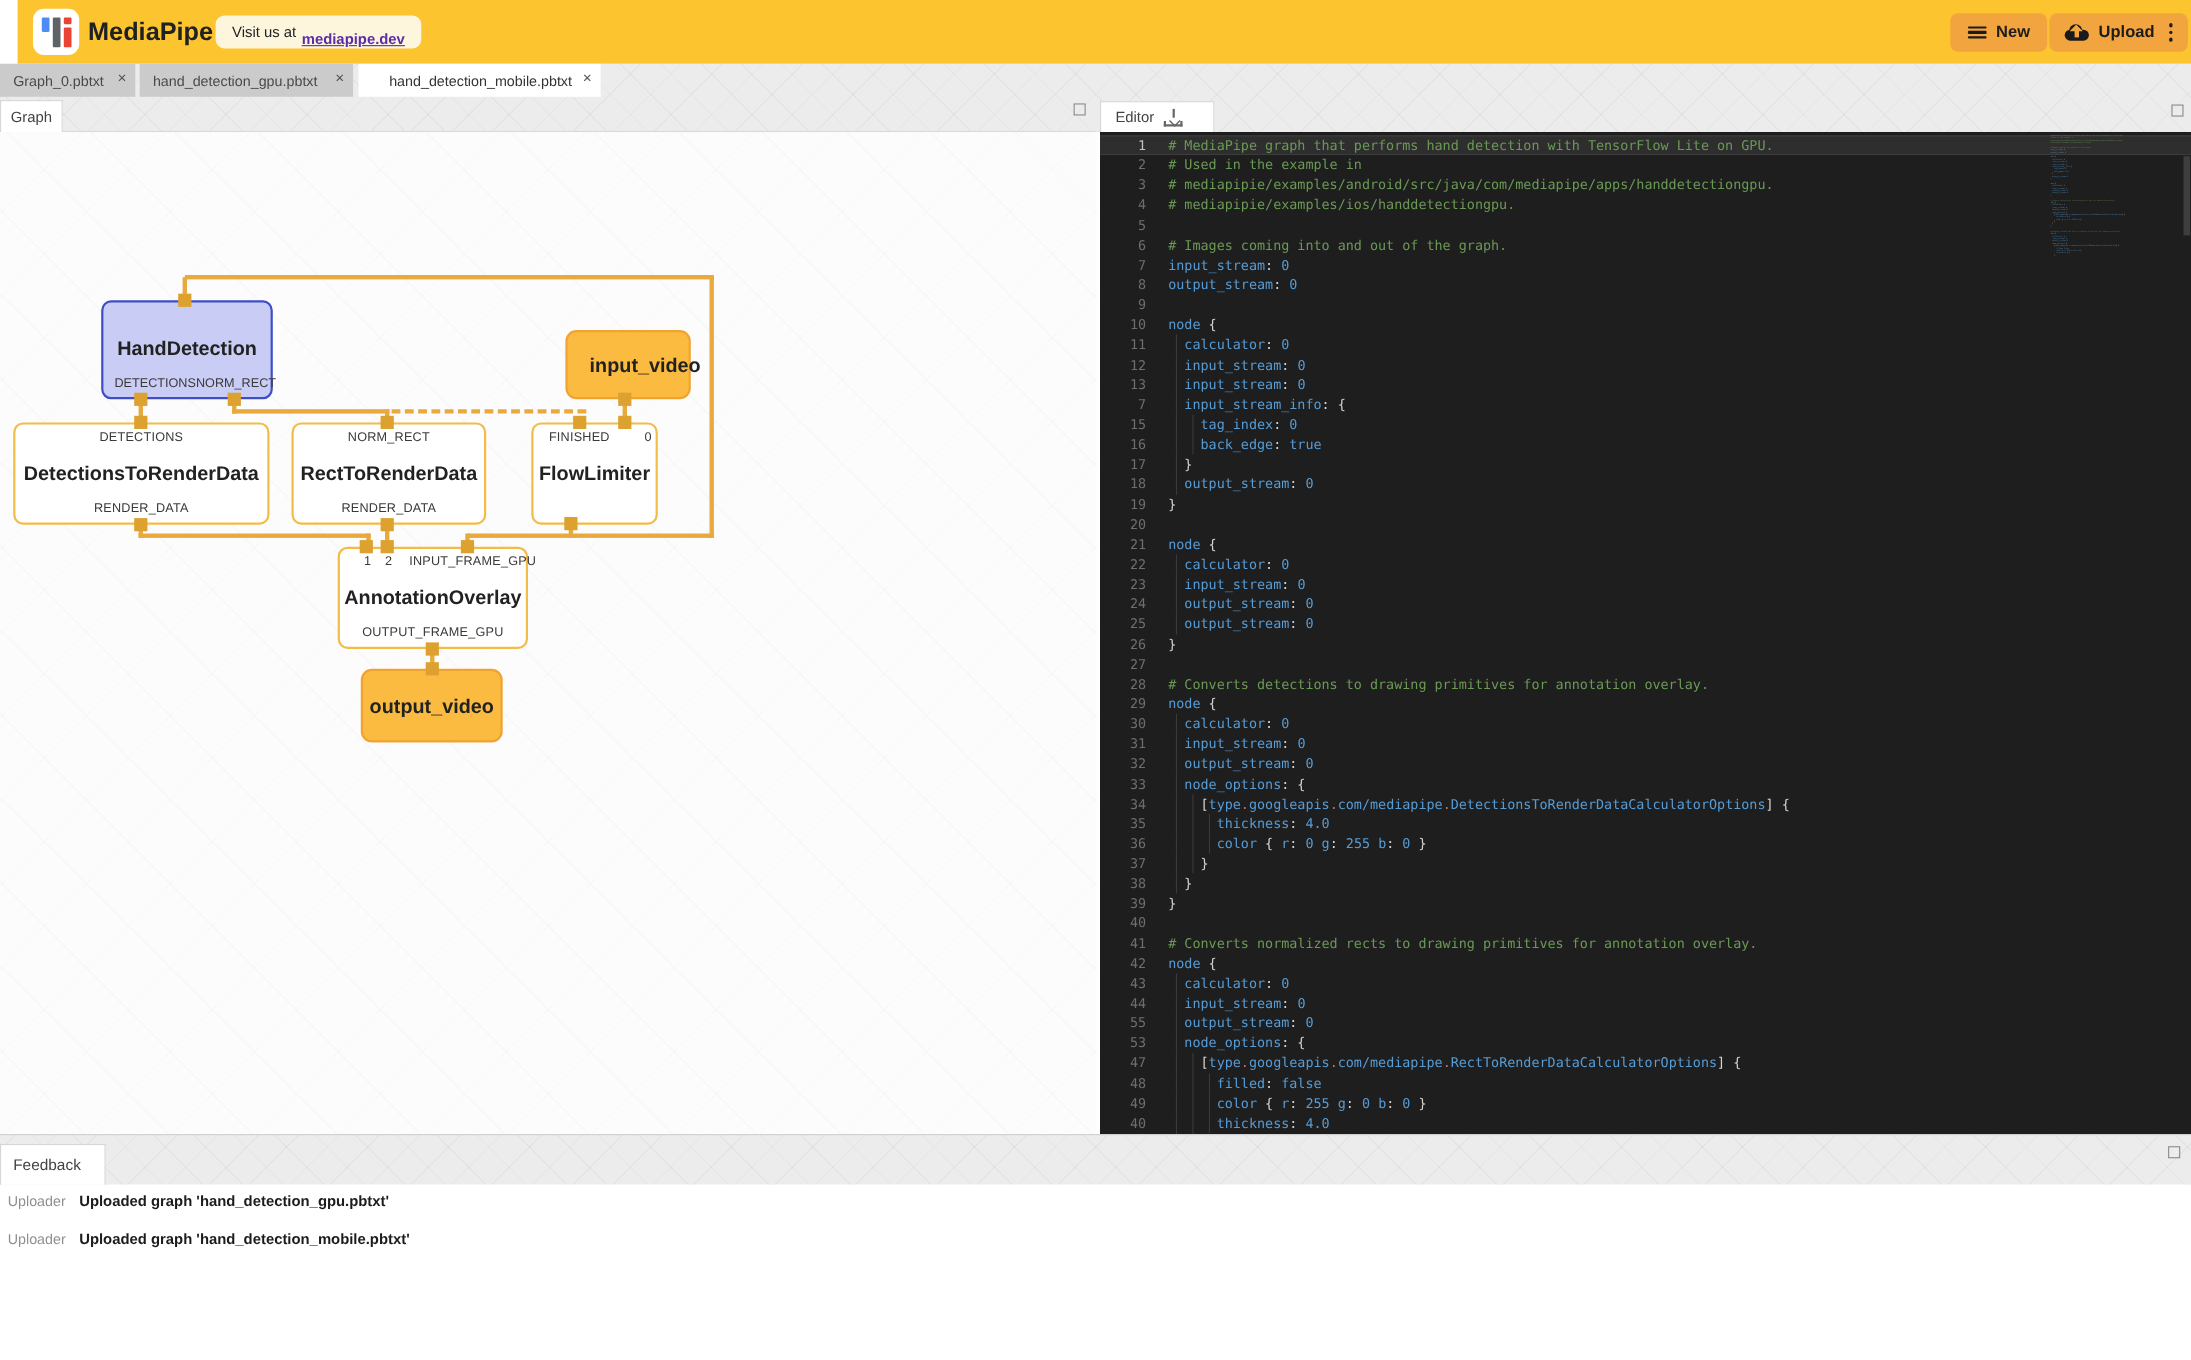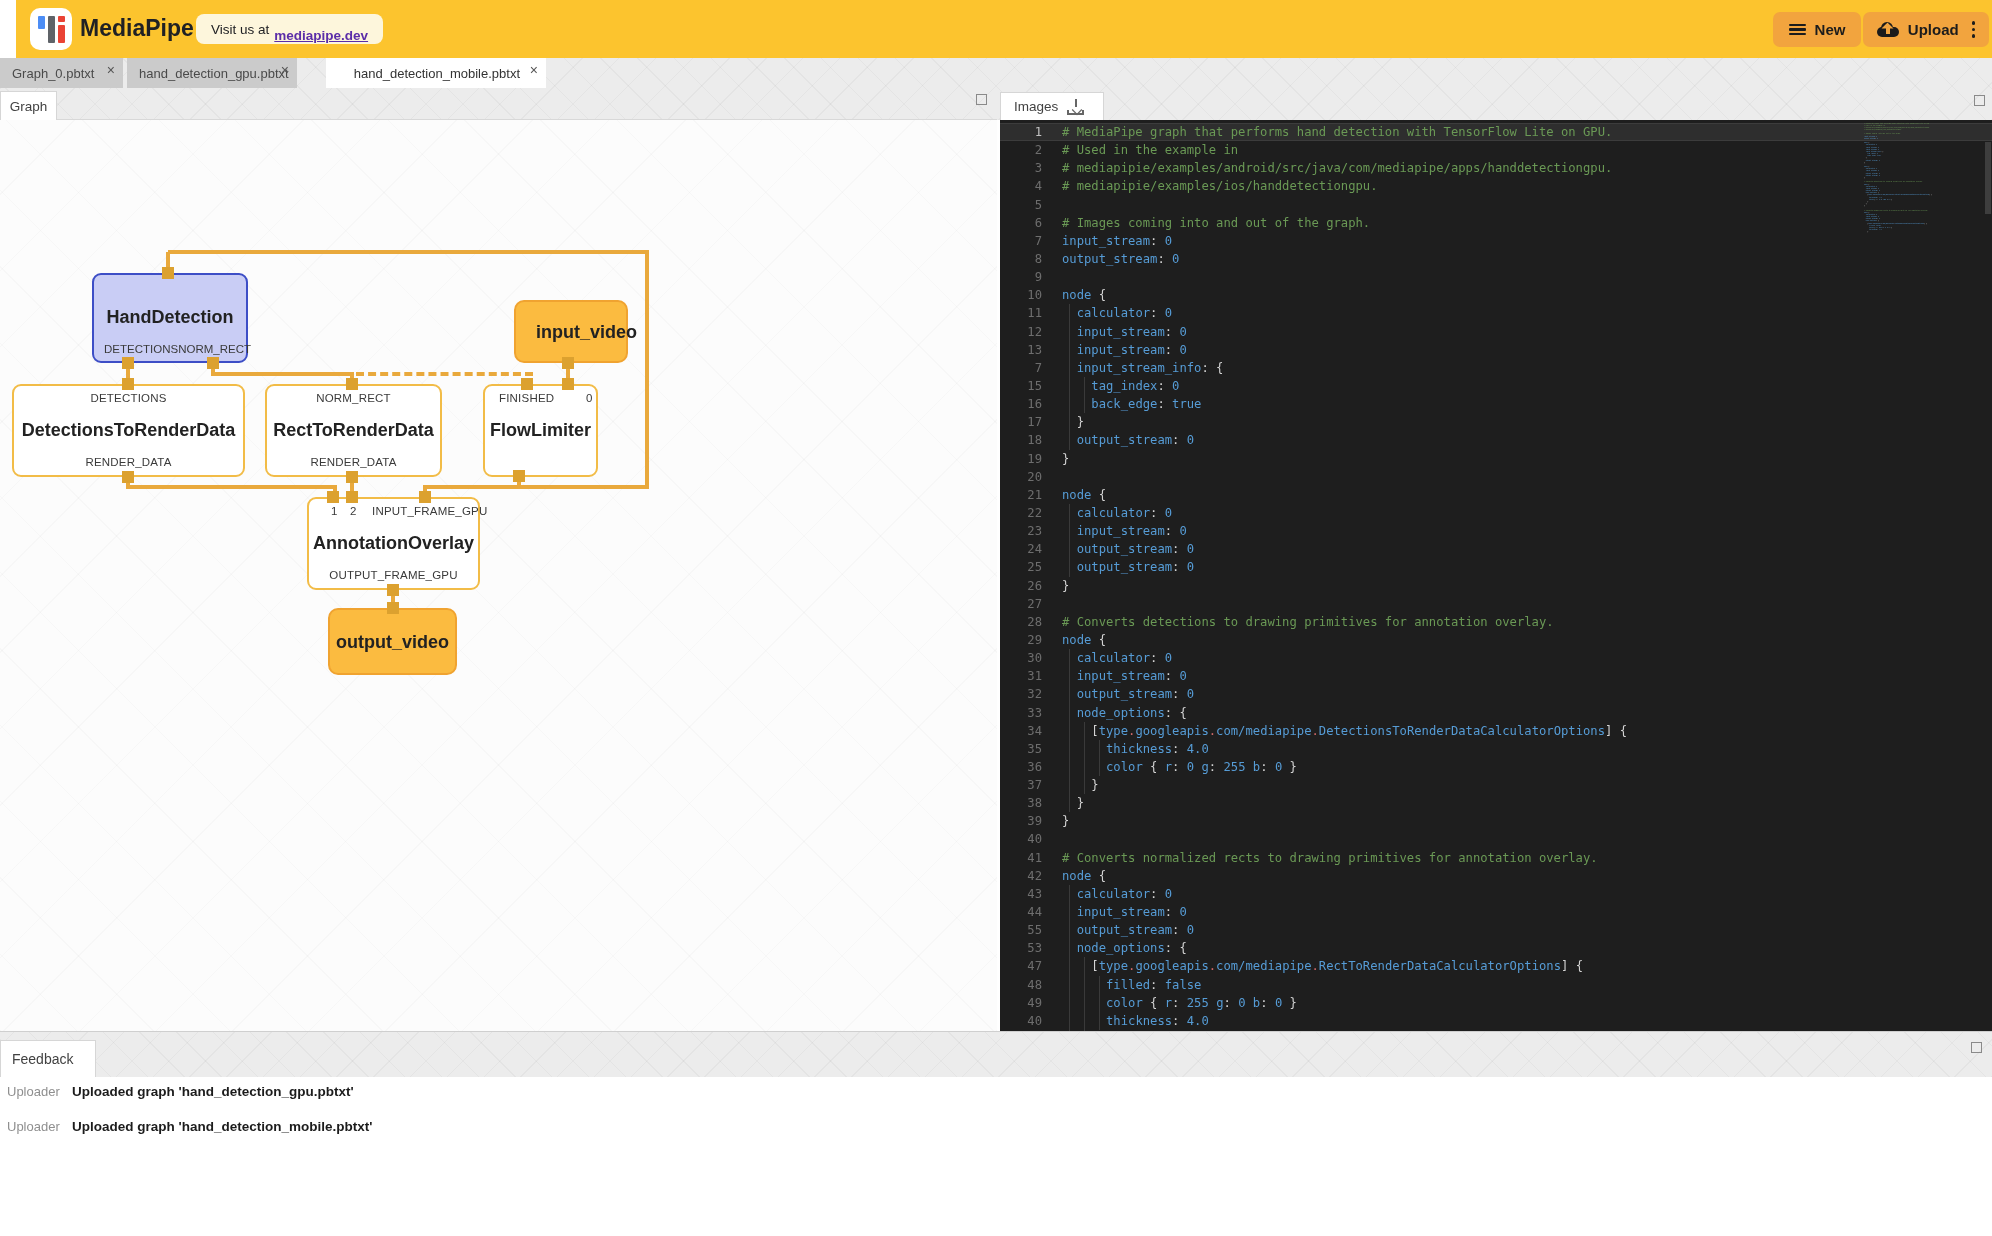--- a/index.html
+++ b/index.html
@@ -128,36 +128,36 @@
         </span>
     </div>
   </div>
 
   <div class="gray-band"></div>
 
   <div class="ftab" style="left:0;width:123px;">
     <span>Graph_0.pbtxt</span>
     <span class="ftab-close"></span>
   </div>
-  <div class="ftab" style="left:127px;width:170px;">
+  <div class="ftab" style="left:127px;width:194px;">
     <span>hand_detection_gpu.pbtxt</span>
     <span class="ftab-close"></span>
   </div>
   <div class="ftab active" style="left:326px;width:220px;">
     <span>hand_detection_mobile.pbtxt</span>
     <span class="ftab-close"></span>
   </div>
 
   <div class="ptab graph-ptab">
     <span>Graph</span>
   </div>
   <div class="sq-icon" style="left:976px;top:94px;"></div>
 
   <div class="ptab editor-ptab">
-    <span>Images</span>
+    <span>Editor</span>
     <span class="dl-icon">
         <i class="arrow"></i>
         <i class="head"></i>
         <i class="tray"></i>
       </span>
   </div>
   <div class="sq-icon" style="left:1974px;top:95px;"></div>
 
   <div class="canvas">
 

